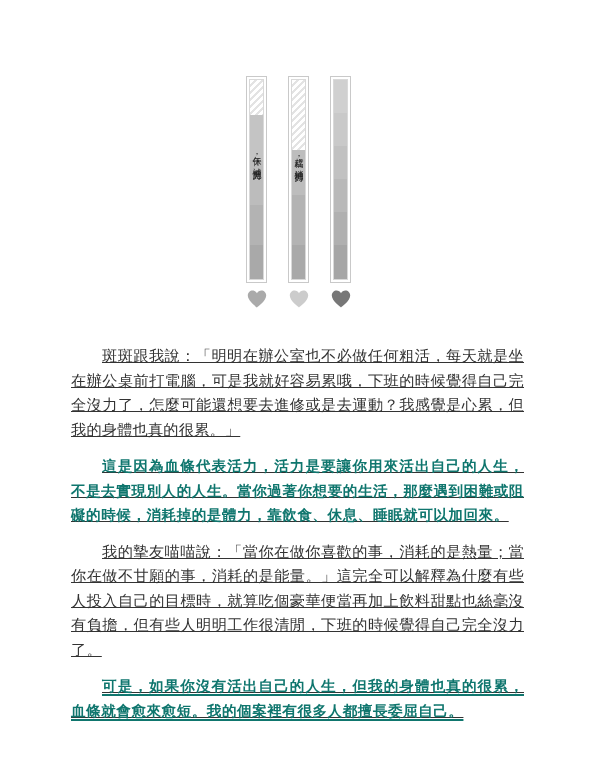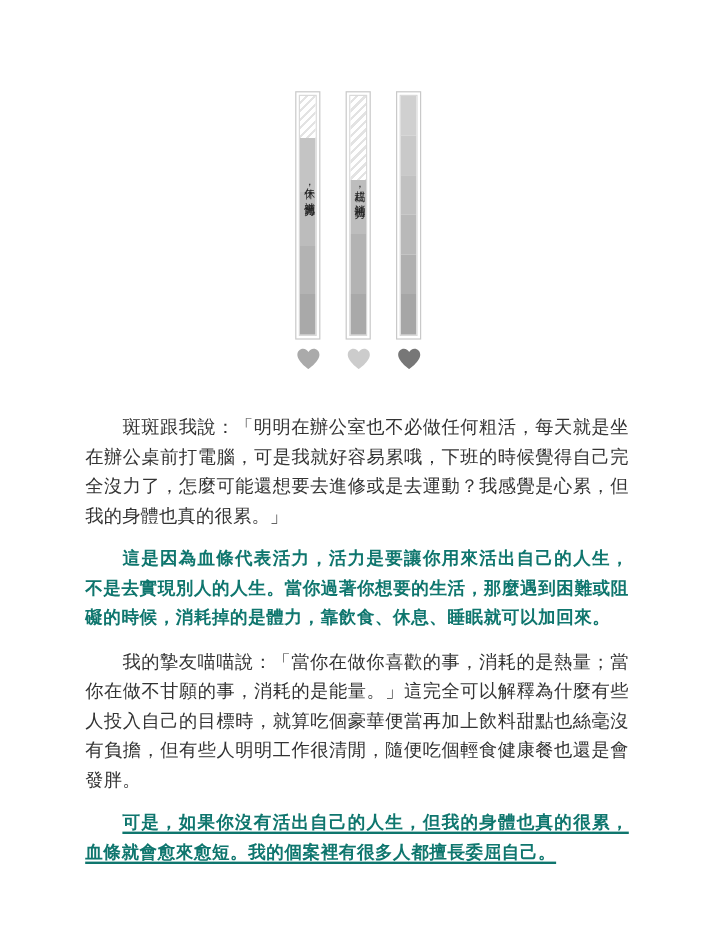--- a/index.html
+++ b/index.html
@@ -86,20 +86,21 @@
       width: 20px;
       height: 18px;
     }
 
     
     .body-text {
       position: absolute;
       left: 71px;
       top: 344px;
       width: 453px;
+      text-decoration: underline;
     }
     .para {
       margin: 0;
       font-size: 15.2px;
       line-height: 24.5px;
       text-align: justify;
       text-indent: 31px;
       color: #333333;
       letter-spacing: 0.2px;
     }
@@ -175,15 +176,15 @@
           <path d="M10 17.5 C10 17.5 0.8 11.2 0.8 5.6 C0.8 2.7 3 0.6 5.6 0.6 C7.5 0.6 9.1 1.7 10 3.3 C10.9 1.7 12.5 0.6 14.4 0.6 C17 0.6 19.2 2.7 19.2 5.6 C19.2 11.2 10 17.5 10 17.5 Z" fill="#777777"></path>
         </svg>
     </div>
   </div>
 
 </div>
 
 <div class="body-text">
   <p class="para">斑斑跟我說：「明明在辦公室也不必做任何粗活，每天就是坐在辦公桌前打電腦，可是我就好容易累哦，下班的時候覺得自己完全沒力了，怎麼可能還想要去進修或是去運動？我感覺是心累，但我的身體也真的很累。」</p>
   <p class="para bold">這是因為血條代表活力，活力是要讓你用來活出自己的人生，不是去實現別人的人生。當你過著你想要的生活，那麼遇到困難或阻礙的時候，消耗掉的是體力，靠飲食、休息、睡眠就可以加回來。</p>
-  <p class="para">我的摯友喵喵說：「當你在做你喜歡的事，消耗的是熱量；當你在做不甘願的事，消耗的是能量。」這完全可以解釋為什麼有些人投入自己的目標時，就算吃個豪華便當再加上飲料甜點也絲毫沒有負擔，但有些人明明工作很清閒，隨便吃個輕食健康餐也還是會發胖。</p>
+  <p class="para">我的摯友喵喵說：「當你在做你喜歡的事，消耗的是熱量；當你在做不甘願的事，消耗的是能量。」這完全可以解釋為什麼有些人投入自己的目標時，就算吃個豪華便當再加上飲料甜點也絲毫沒有負擔，但有些人明明工作很清閒，下班的時候覺得自己完全沒力了。</p>
   <p class="para bold"><span class="ul">可是，如果你沒有活出自己的人生，但我的身體也真的很累，血條就會愈來愈短。我的個案裡有很多人都擅長委屈自己。</span></p>
 </div>
 
 </body></html>

